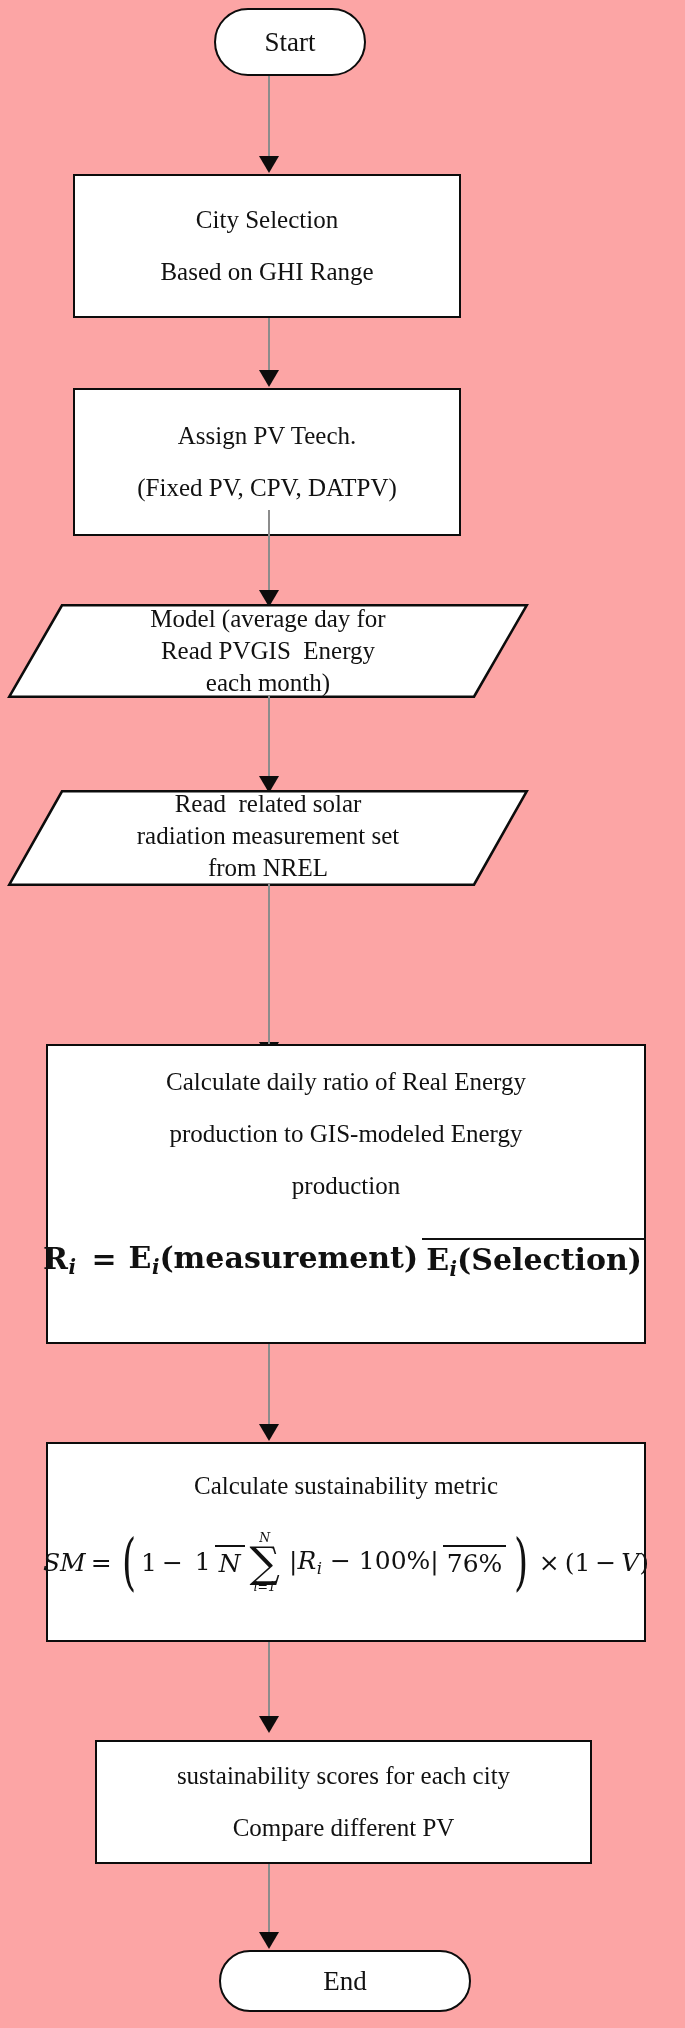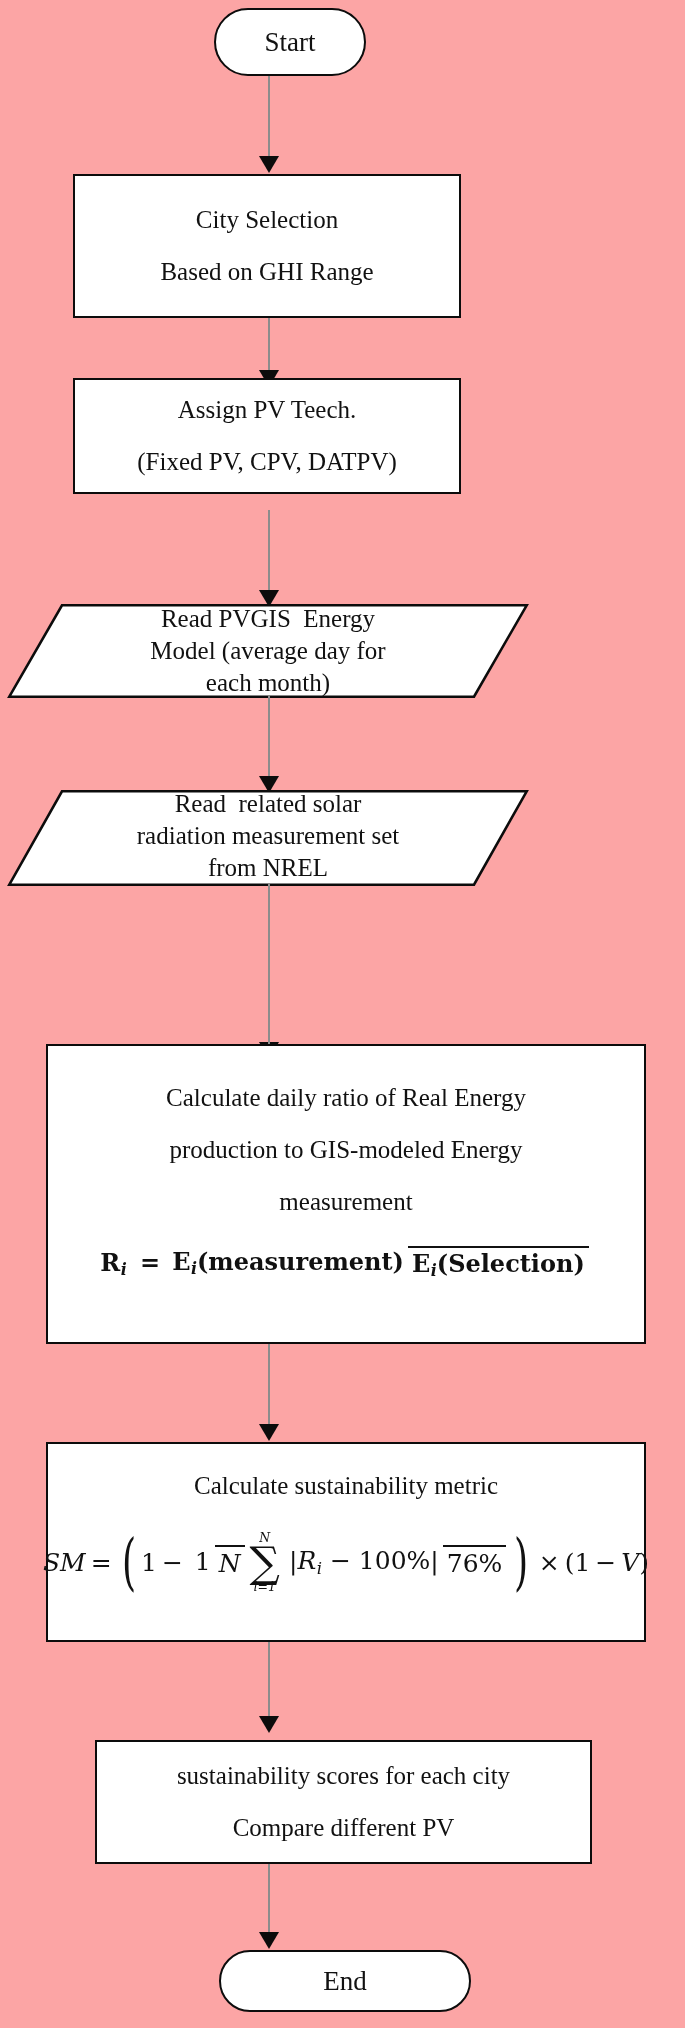--- a/index.html
+++ b/index.html
@@ -80,21 +80,21 @@
   .txt-line { display: block; white-space: pre; }
 
   
   .formula {
     display: flex;
     align-items: center;
     justify-content: center;
     font-family: "DejaVu Serif", "Liberation Serif", serif;
     color: #111111;
   }
-  .f1 { font-size: 24px; font-weight: bold; margin-top: 8px; }
+  .f1 { font-size: 30px; font-weight: bold; margin-top: 16px; }
   .f2 { font-size: 25px; font-style: italic; margin-top: 10px; }
   .frac {
     display: inline-flex;
     flex-direction: row;
     align-items: center;
     vertical-align: middle;
     margin: 0 3px;
   }
   .frac .num { padding: 0 4px 1px 4px; }
   .frac .den { padding: 1px 4px 0 4px; border-top: 2px solid #111111; }
@@ -141,35 +141,35 @@
   <div class="arrowhead" style="left:259px; top:156px;"></div>
 
   <div class="node process" style="left:73px; top:174px; width:388px; height:144px;">
     <span class="txt-line">City Selection</span>
     <span class="txt-line">Based on GHI Range</span>
   </div>
 
   <div class="line" style="left:268px; top:318px; height:56px;"></div>
   <div class="arrowhead" style="left:259px; top:370px;"></div>
 
-  <div class="node process" style="left:73px; top:378px; width:388px; height:116px;">
+  <div class="node process" style="left:73px; top:388px; width:388px; height:148px;">
     <span class="txt-line">Assign PV Teech.</span>
     <span class="txt-line">(Fixed PV, CPV, DATPV)</span>
   </div>
 
   <div class="line" style="left:268px; top:510px; height:84px;"></div>
   <div class="arrowhead" style="left:259px; top:590px;"></div>
 
   <div class="io-wrap" style="left:8px; top:604px; width:520px; height:94px;">
     <svg width="520" height="94" viewBox="0 0 520 94">
       <polygon points="54,1.3 518.7,1.3 466,92.7 1.3,92.7" fill="#ffffff" stroke="#0c0c0c" stroke-width="2.6"></polygon>
     </svg>
     <div class="io-text">
+      <span class="txt-line">Model (average day for</span>
       <span class="txt-line">Read PVGIS  Energy</span>
-      <span class="txt-line">Model (average day for</span>
       <span class="txt-line">each month)</span>
     </div>
   </div>
 
   <div class="line" style="left:268px; top:696px; height:84px;"></div>
   <div class="arrowhead" style="left:259px; top:776px;"></div>
 
   <div class="io-wrap" style="left:8px; top:790px; width:520px; height:92px;">
     <svg width="520" height="96" viewBox="0 0 520 96">
       <polygon points="54,1.3 518.7,1.3 466,94.7 1.3,94.7" fill="#ffffff" stroke="#0c0c0c" stroke-width="2.6"></polygon>
@@ -178,24 +178,24 @@
       <span class="txt-line">Read  related solar</span>
       <span class="txt-line">radiation measurement set</span>
       <span class="txt-line">from NREL</span>
     </div>
   </div>
 
   <div class="line" style="left:268px; top:884px; height:66px;"></div>
   <div class="arrowhead" style="left:259px; top:1042px;"></div>
   <div class="line" style="left:268px; top:950px; height:96px;"></div>
 
-  <div class="node process" style="left:46px; top:1044px; width:600px; height:300px; justify-content:flex-start; padding-top:36px;">
+  <div class="node process" style="left:46px; top:1044px; width:600px; height:300px; justify-content:flex-start; padding-top:20px;">
     <span class="txt-line">Calculate daily ratio of Real Energy</span>
     <span class="txt-line">production to GIS-modeled Energy</span>
-    <span class="txt-line">measurement</span>
+    <span class="txt-line">production</span>
 
     <div class="formula f1">
       <span class="nowrap">
         <span class="upr">R</span><span class="var-i">i</span>
         <span class="op">=</span>
       </span>
       <span class="frac">
         <span class="num nowrap"><span>E</span><span class="var-i">i</span><span>(measurement)</span></span>
         <span class="den nowrap"><span>E</span><span class="var-i">i</span><span>(Selection)</span></span>
       </span>

